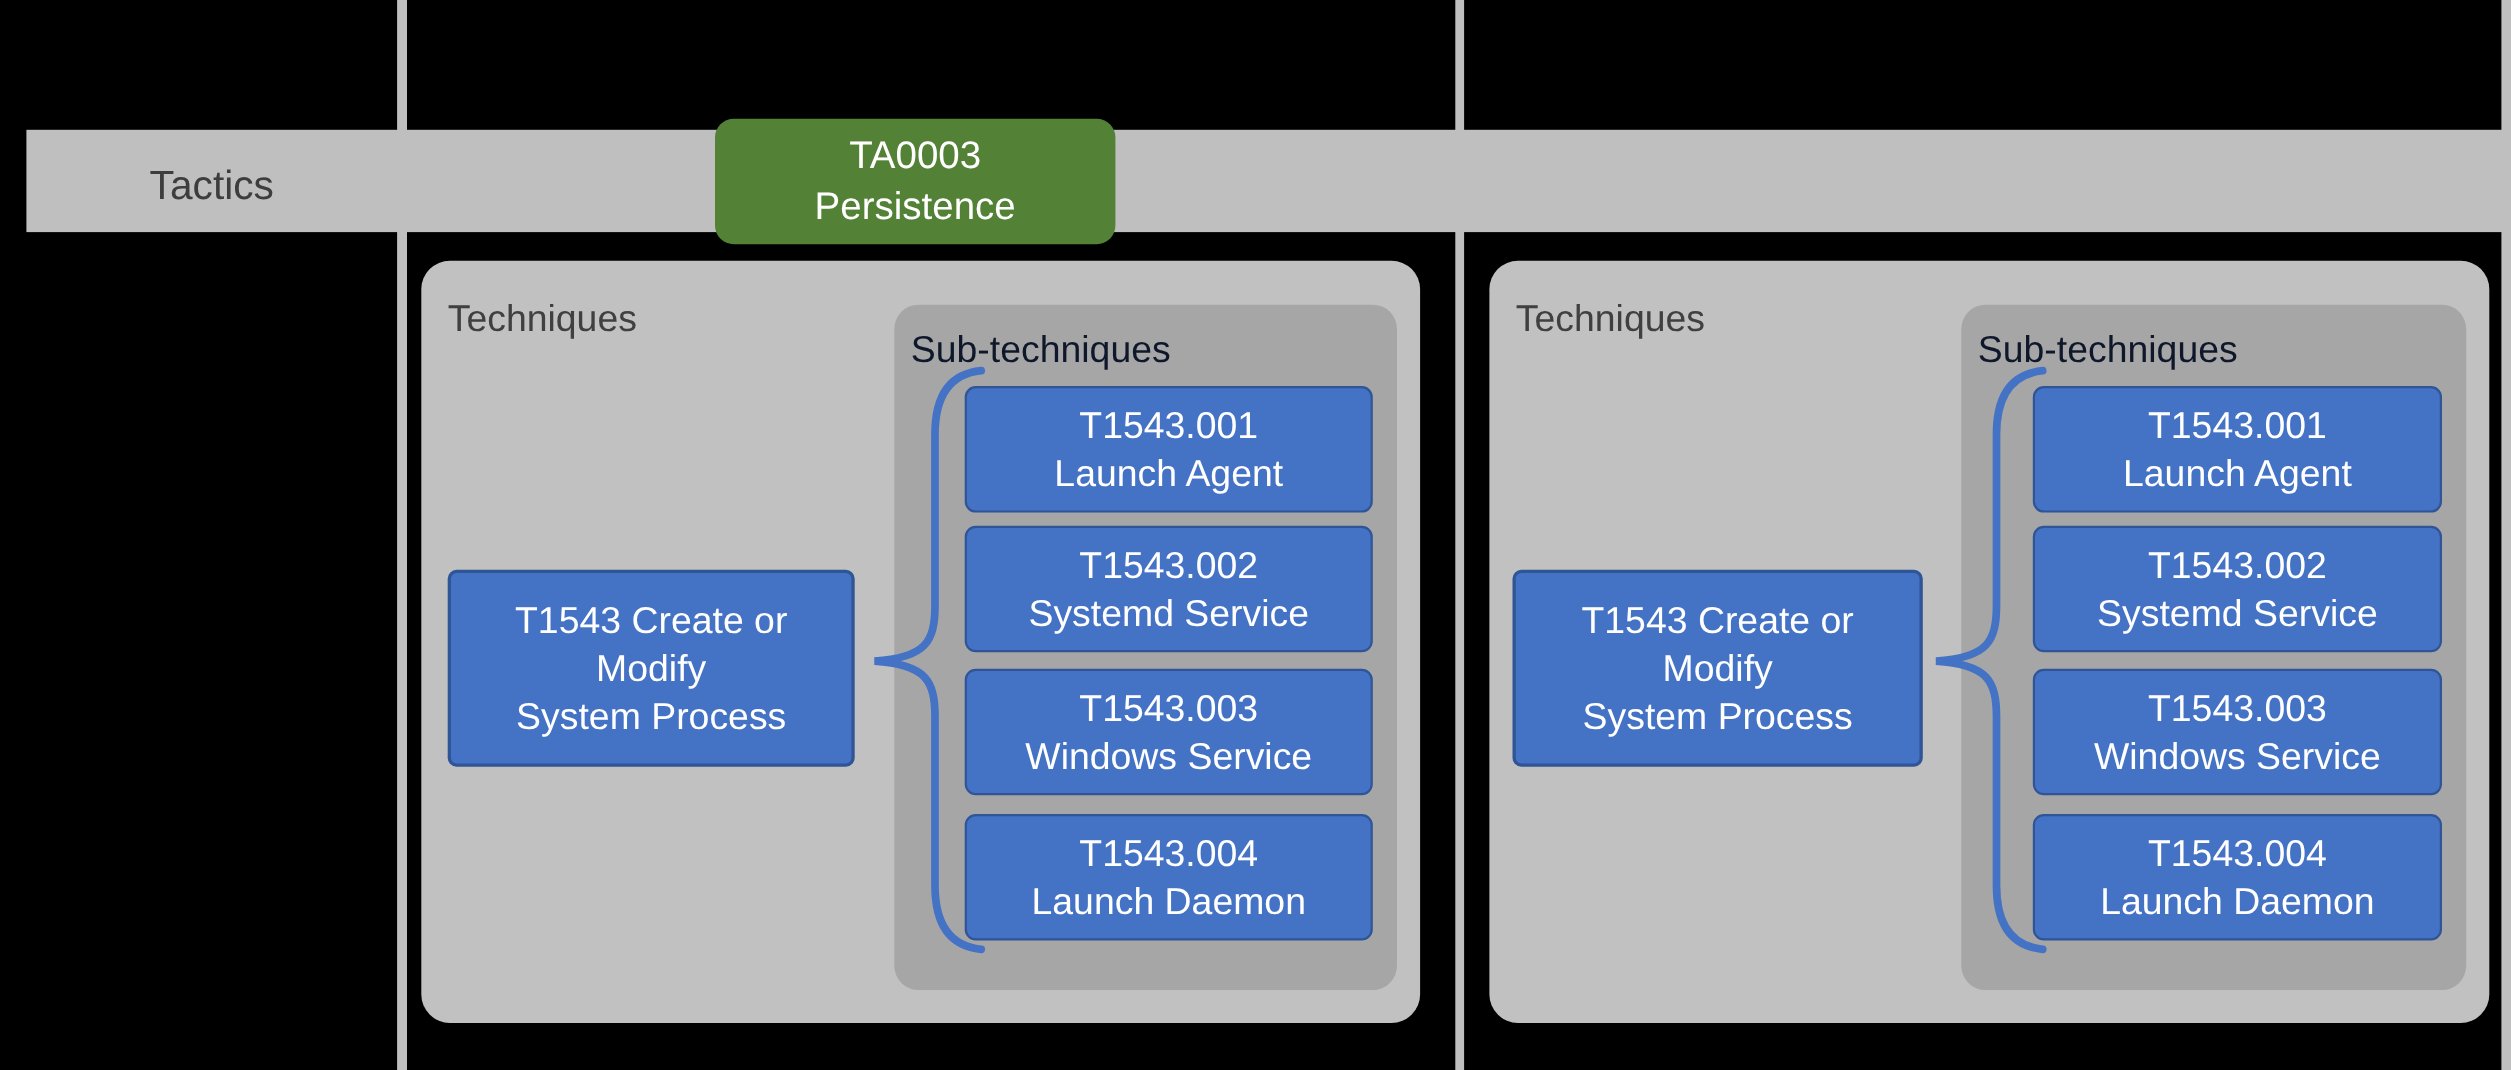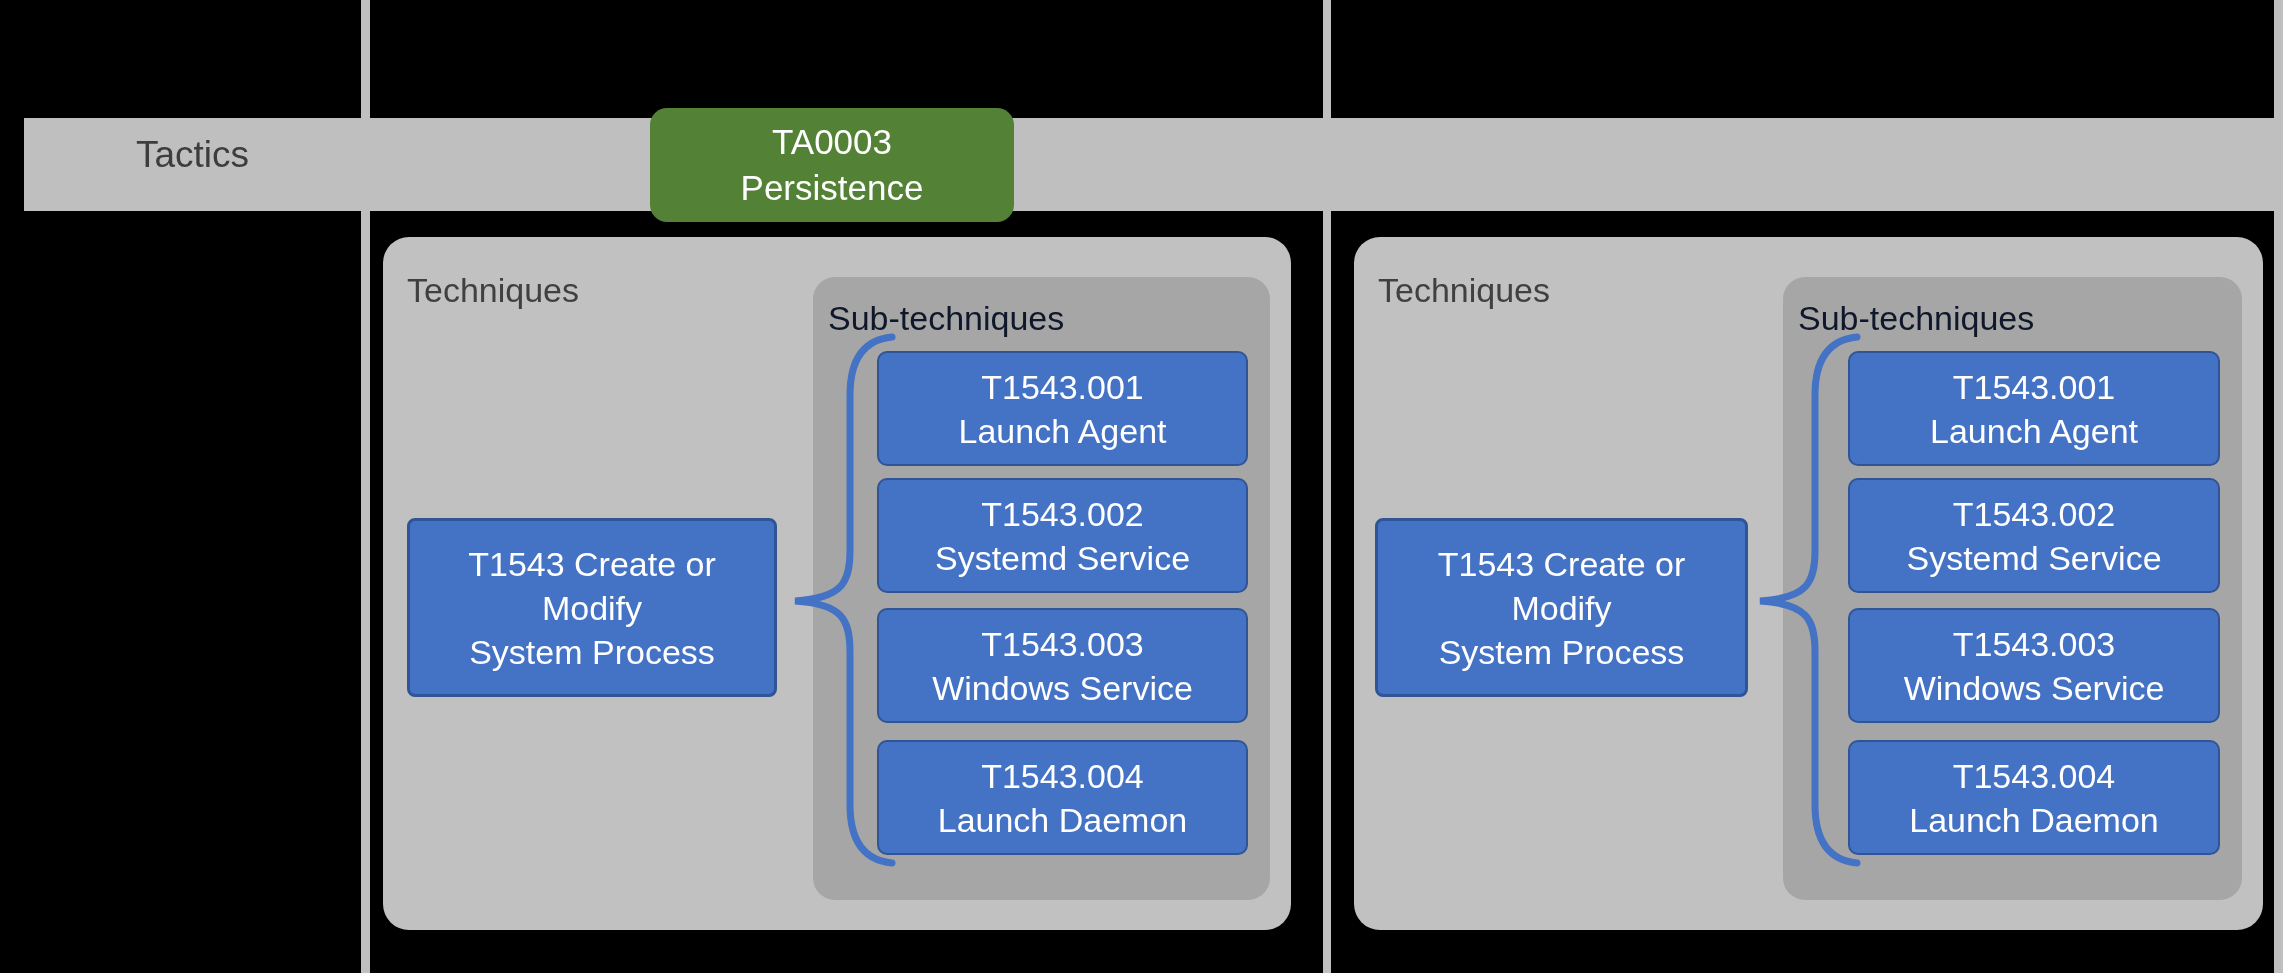--- a/index.html
+++ b/index.html
@@ -12,21 +12,21 @@
   }
   
   .vline{position:absolute;top:0;bottom:0;width:9px;background:#bfbfbf;}
   .vline.l1{left:361px;}
   .vline.l2{left:1323px;width:8px;}
   .vline.l3{left:2274px;}
 
   
   .tactics-bar{position:absolute;left:24px;top:118px;width:2259px;height:93px;background:#bfbfbf;}
   .tactics-label{
-    position:absolute;left:24px;top:118px;width:337px;height:74px;
+    position:absolute;left:24px;top:132px;width:337px;height:74px;
     display:flex;align-items:center;justify-content:center;
     font-size:37px;color:#3d3d3d;
   }
 
   
   .tactic-badge{
     position:absolute;top:108px;height:114px;border-radius:17px;background:#538135;
     display:flex;align-items:center;justify-content:center;text-align:center;
     color:#fff;font-size:35px;line-height:46px;white-space:pre-line;
   }

